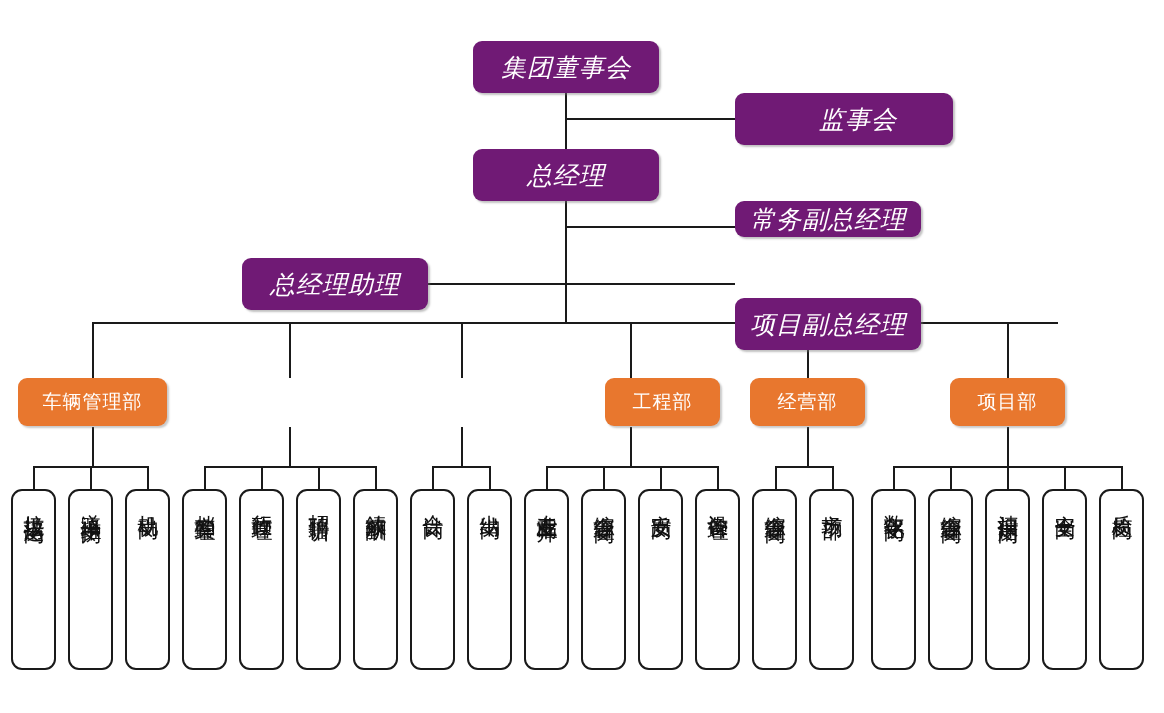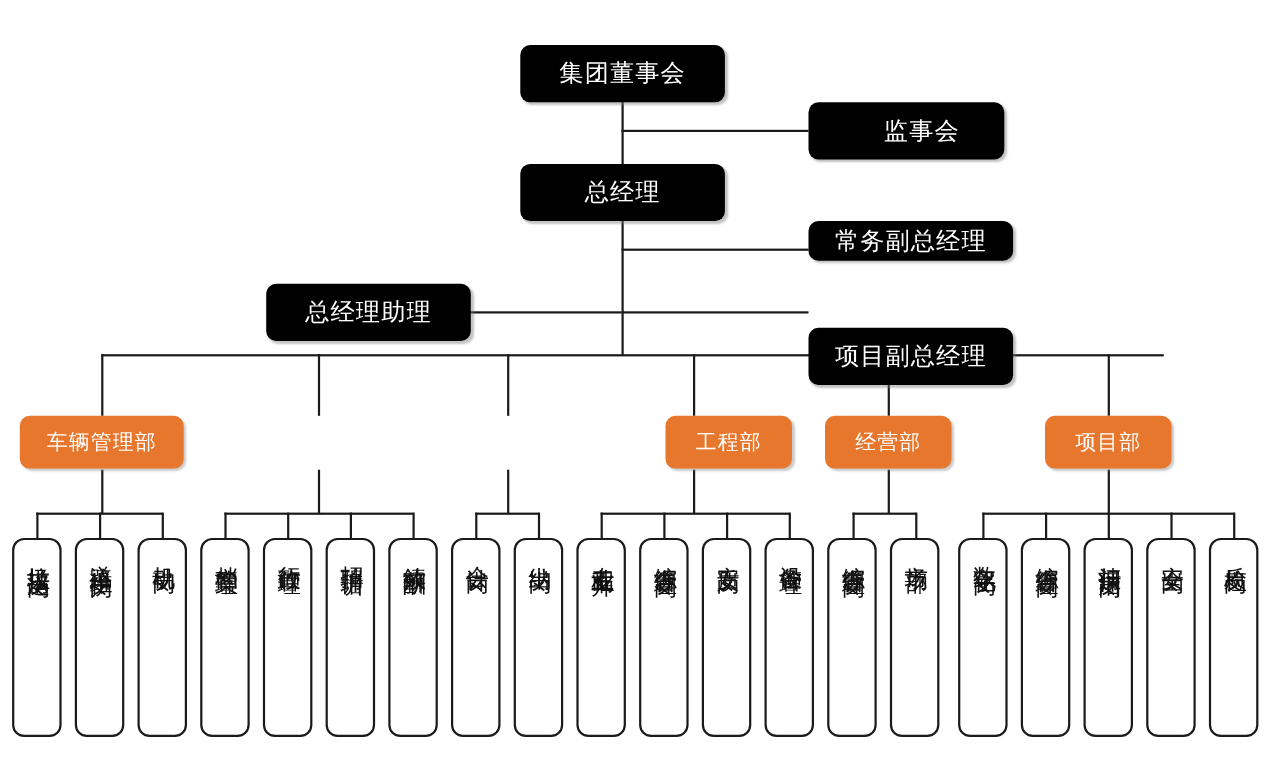--- a/index.html
+++ b/index.html
@@ -31,23 +31,24 @@
     display: flex;
     align-items: center;
     justify-content: center;
     border-radius: 9px;
     color: #ffffff;
     letter-spacing: 1px;
     white-space: nowrap;
     user-select: none;
   }
   .node.blue {
-    background: #000000;
+    background: #701a75;
     box-shadow: 2px 2px 2px rgba(120,120,120,0.45);
-    font-size: 22px;
+    font-size: 25px;
+    font-style: italic;
   }
   .node.orange {
     background: #e8772e;
     box-shadow: 2px 2px 2px rgba(120,120,120,0.40);
     font-size: 19px;
   }
   
   .leaf {
     position: absolute;
     box-sizing: border-box;
@@ -131,21 +132,21 @@
   <div class="line v" style="left:893px; top:466px; height:24px;"></div>
   <div class="line v" style="left:950px; top:466px; height:24px;"></div>
   <div class="line v" style="left:1007px; top:466px; height:24px;"></div>
   <div class="line v" style="left:1064px; top:466px; height:24px;"></div>
   <div class="line v" style="left:1121px; top:466px; height:24px;"></div>
 
   <div class="node blue" style="left:473px; top:41px; width:186px; height:52px;">
     <span>集团董事会</span>
   </div>
 
-  <div class="node blue" style="left:735px; top:93px; width:178px; height:52px;padding-left:28px;">
+  <div class="node blue" style="left:735px; top:93px; width:218px; height:52px;padding-left:28px;">
     <span>监事会</span>
   </div>
 
   <div class="node blue" style="left:473px; top:149px; width:186px; height:52px;">
     <span>总经理</span>
   </div>
 
   <div class="node blue" style="left:735px; top:201px; width:186px; height:36px;">
     <span>常务副总经理</span>
   </div>

